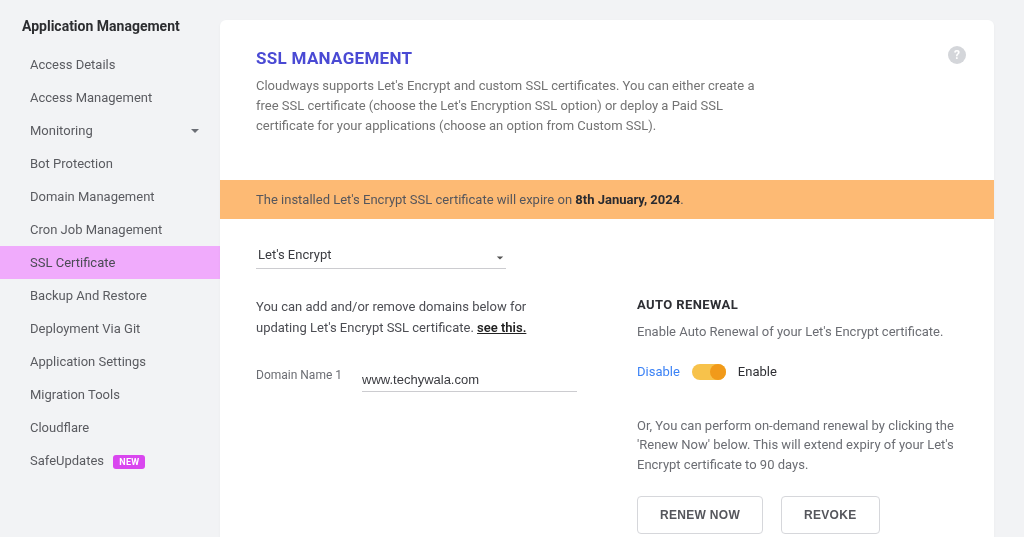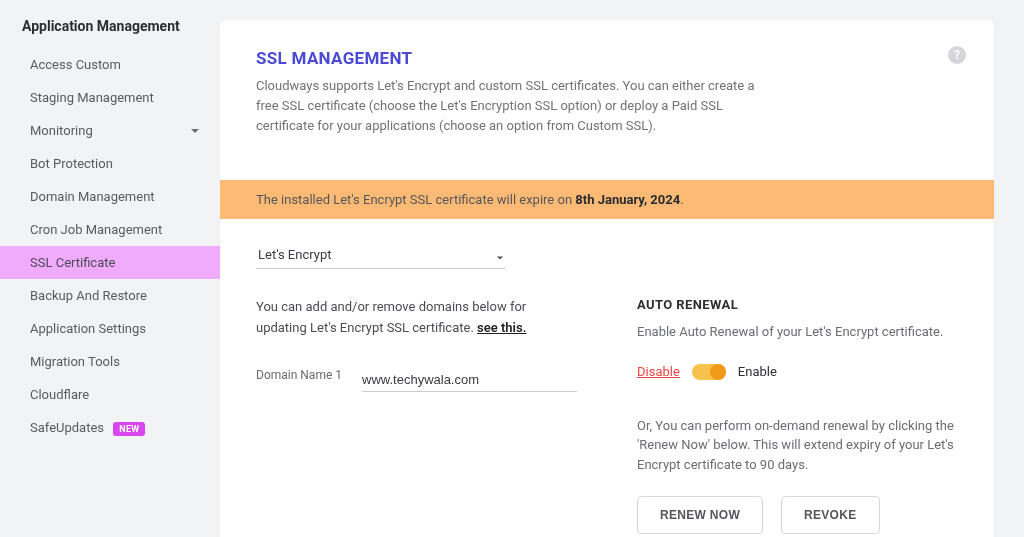--- a/index.html
+++ b/index.html
@@ -160,21 +160,21 @@
       line-height: 1.5;
       margin-bottom: 22px;
     }
     .toggle-row {
       display: flex;
       align-items: center;
       gap: 12px;
       margin-bottom: 36px;
     }
     .tlabel { font-size: 13px; }
-    .tlabel.dis { color: #ef4444; text-decoration: underline; }
+    .tlabel.dis { color: #3b82f6; }
     .tlabel.en { color: #2e2f34; }
     .toggle {
       width: 34px; height: 16px;
       background: #f7c24b;
       border-radius: 10px;
       position: relative;
       cursor: pointer;
     }
     .toggle::after {
       content: '';
@@ -186,24 +186,24 @@
     }
     .renew-row { display: flex; gap: 18px; }
   </style>
 </head>
 <body>
 
 <aside class="sidebar">
   <div class="sidebar-title">Application Management</div>
 
   <div class="sidebar-item">
-    <span>Access Custom</span>
-  </div>
-  <div class="sidebar-item">
-    <span>Staging Management</span>
+    <span>Access Details</span>
+  </div>
+  <div class="sidebar-item">
+    <span>Access Management</span>
   </div>
   <div class="sidebar-item">
     <span>Monitoring</span>
     <span class="chev">
       <svg viewBox="0 0 10 10">
           <path d="M1 3 L5 7 L9 3 Z"></path>
         </svg>
     </span>
   </div>
   <div class="sidebar-item">
@@ -213,20 +213,23 @@
     <span>Domain Management</span>
   </div>
   <div class="sidebar-item">
     <span>Cron Job Management</span>
   </div>
   <div class="sidebar-item active">
     <span>SSL Certificate</span>
   </div>
   <div class="sidebar-item">
     <span>Backup And Restore</span>
+  </div>
+  <div class="sidebar-item">
+    <span>Deployment Via Git</span>
   </div>
   <div class="sidebar-item">
     <span>Application Settings</span>
   </div>
   <div class="sidebar-item">
     <span>Migration Tools</span>
   </div>
   <div class="sidebar-item">
     <span>Cloudflare</span>
   </div>

